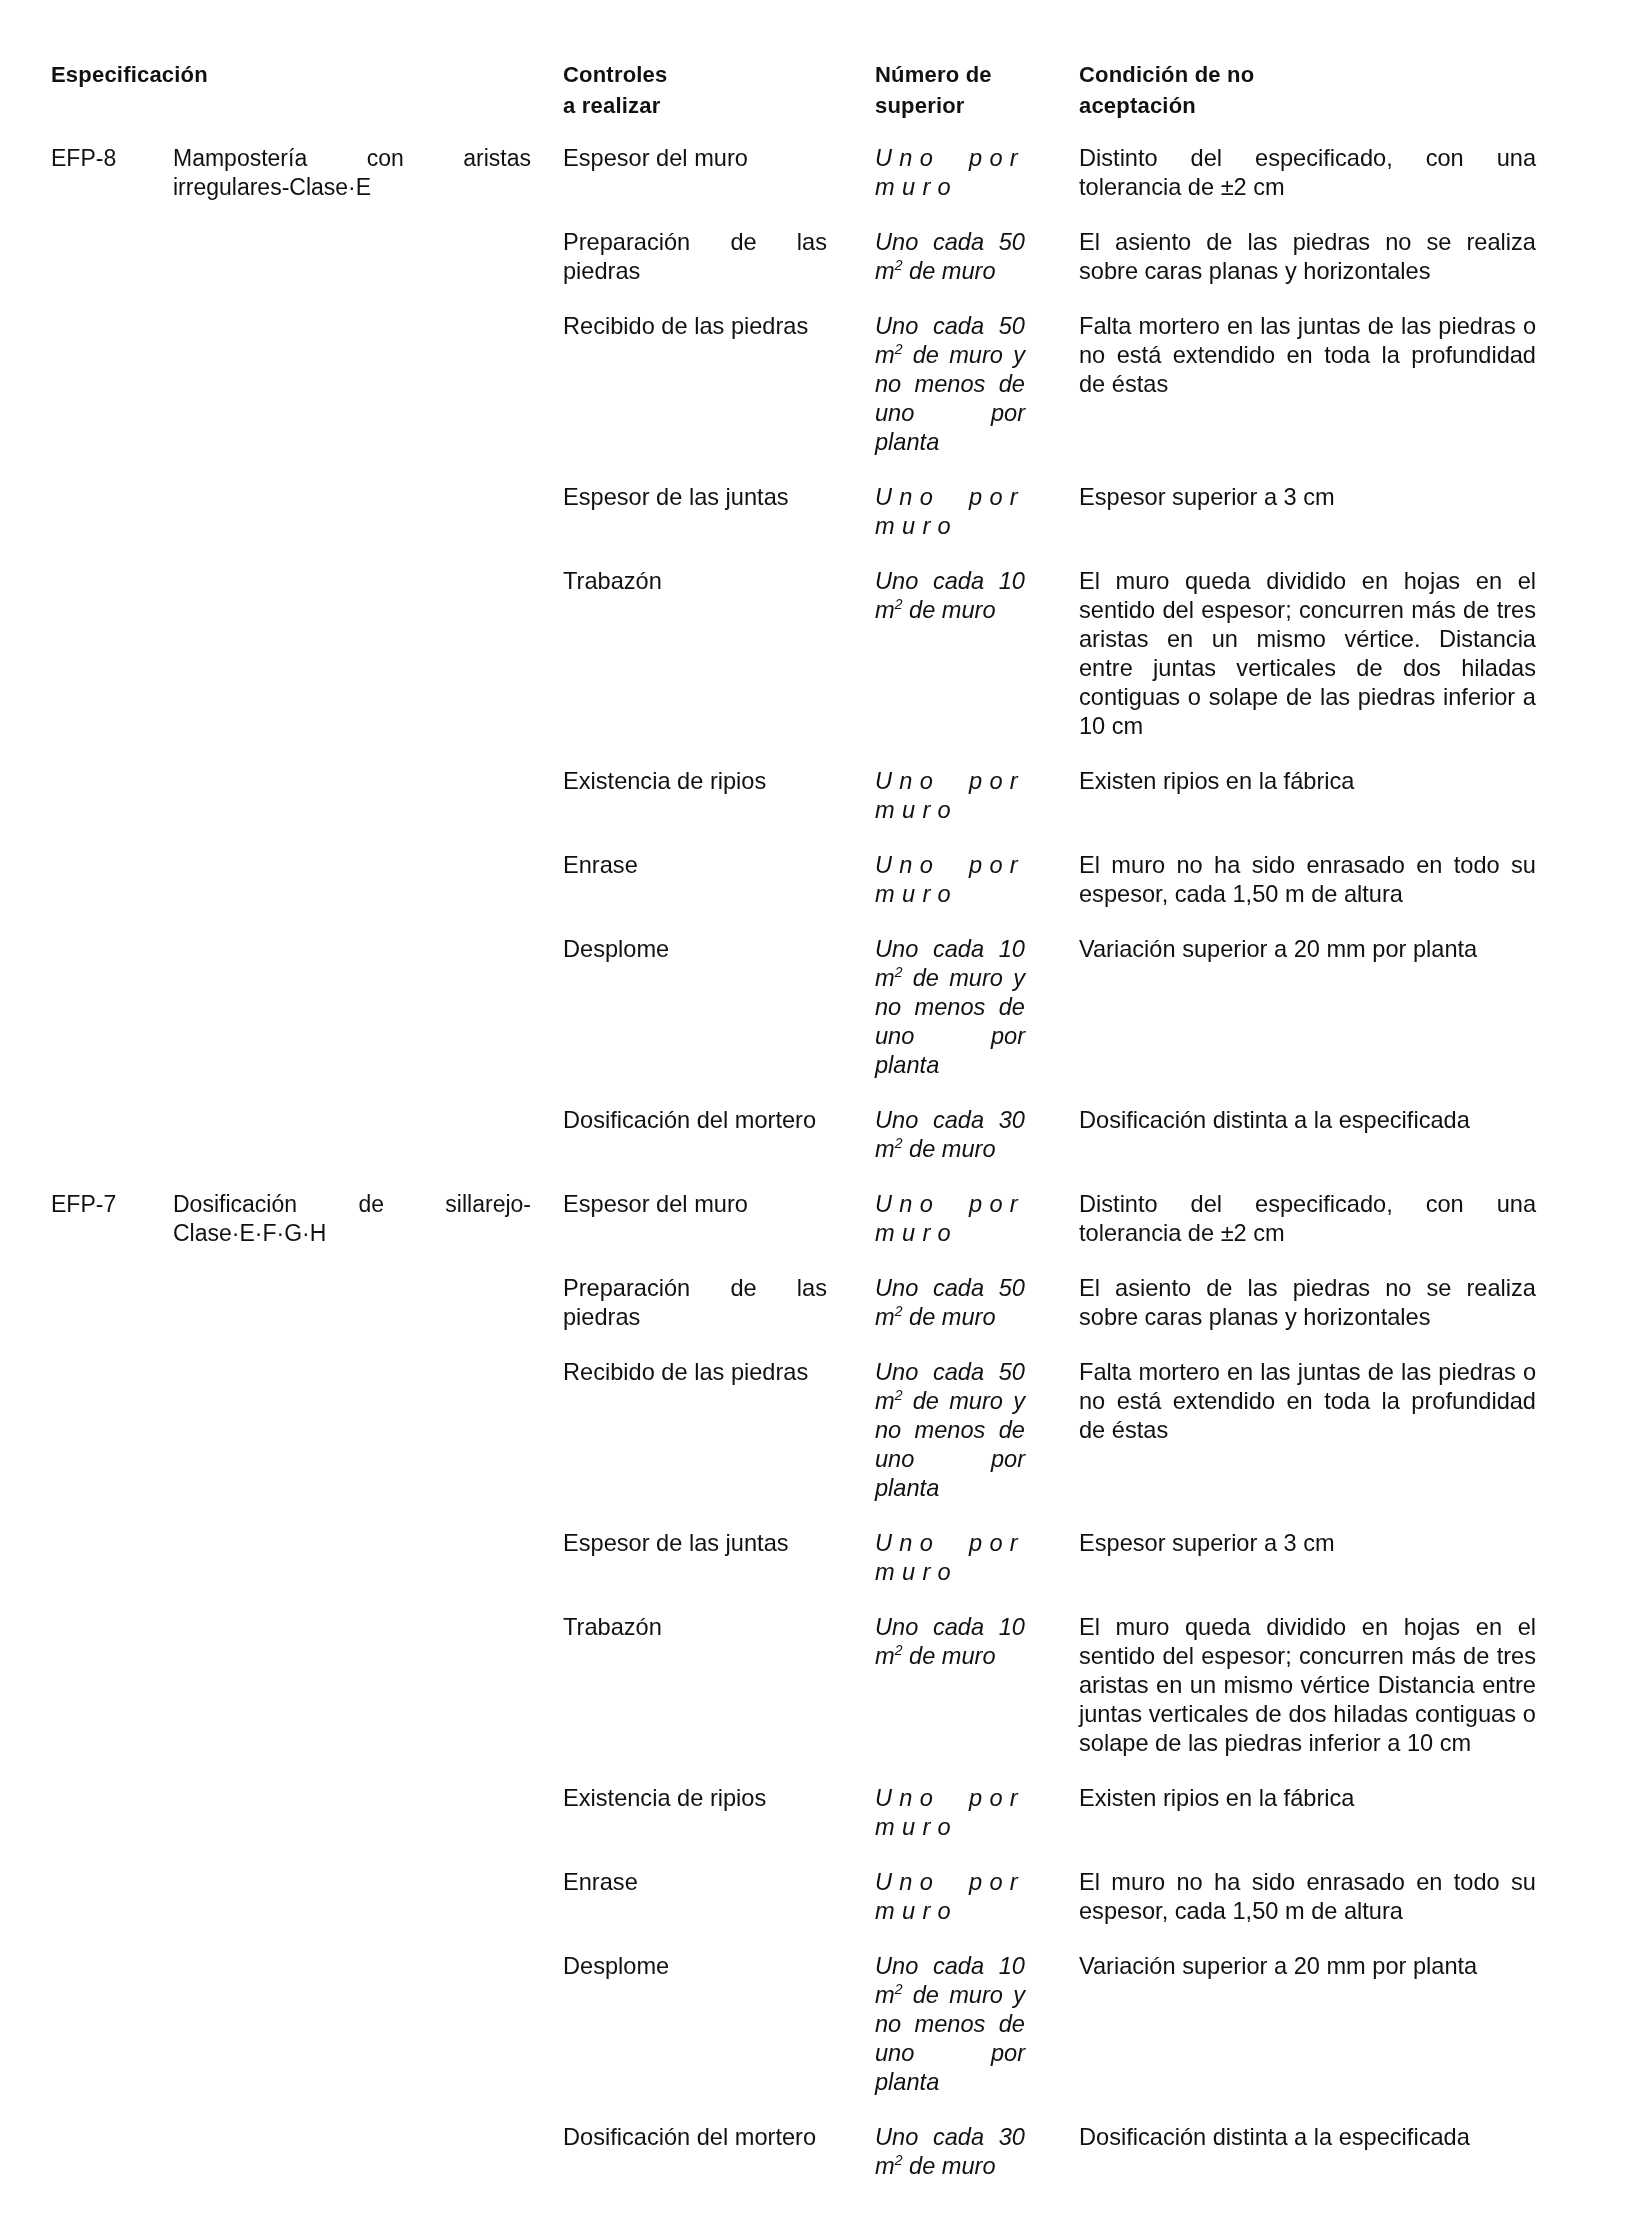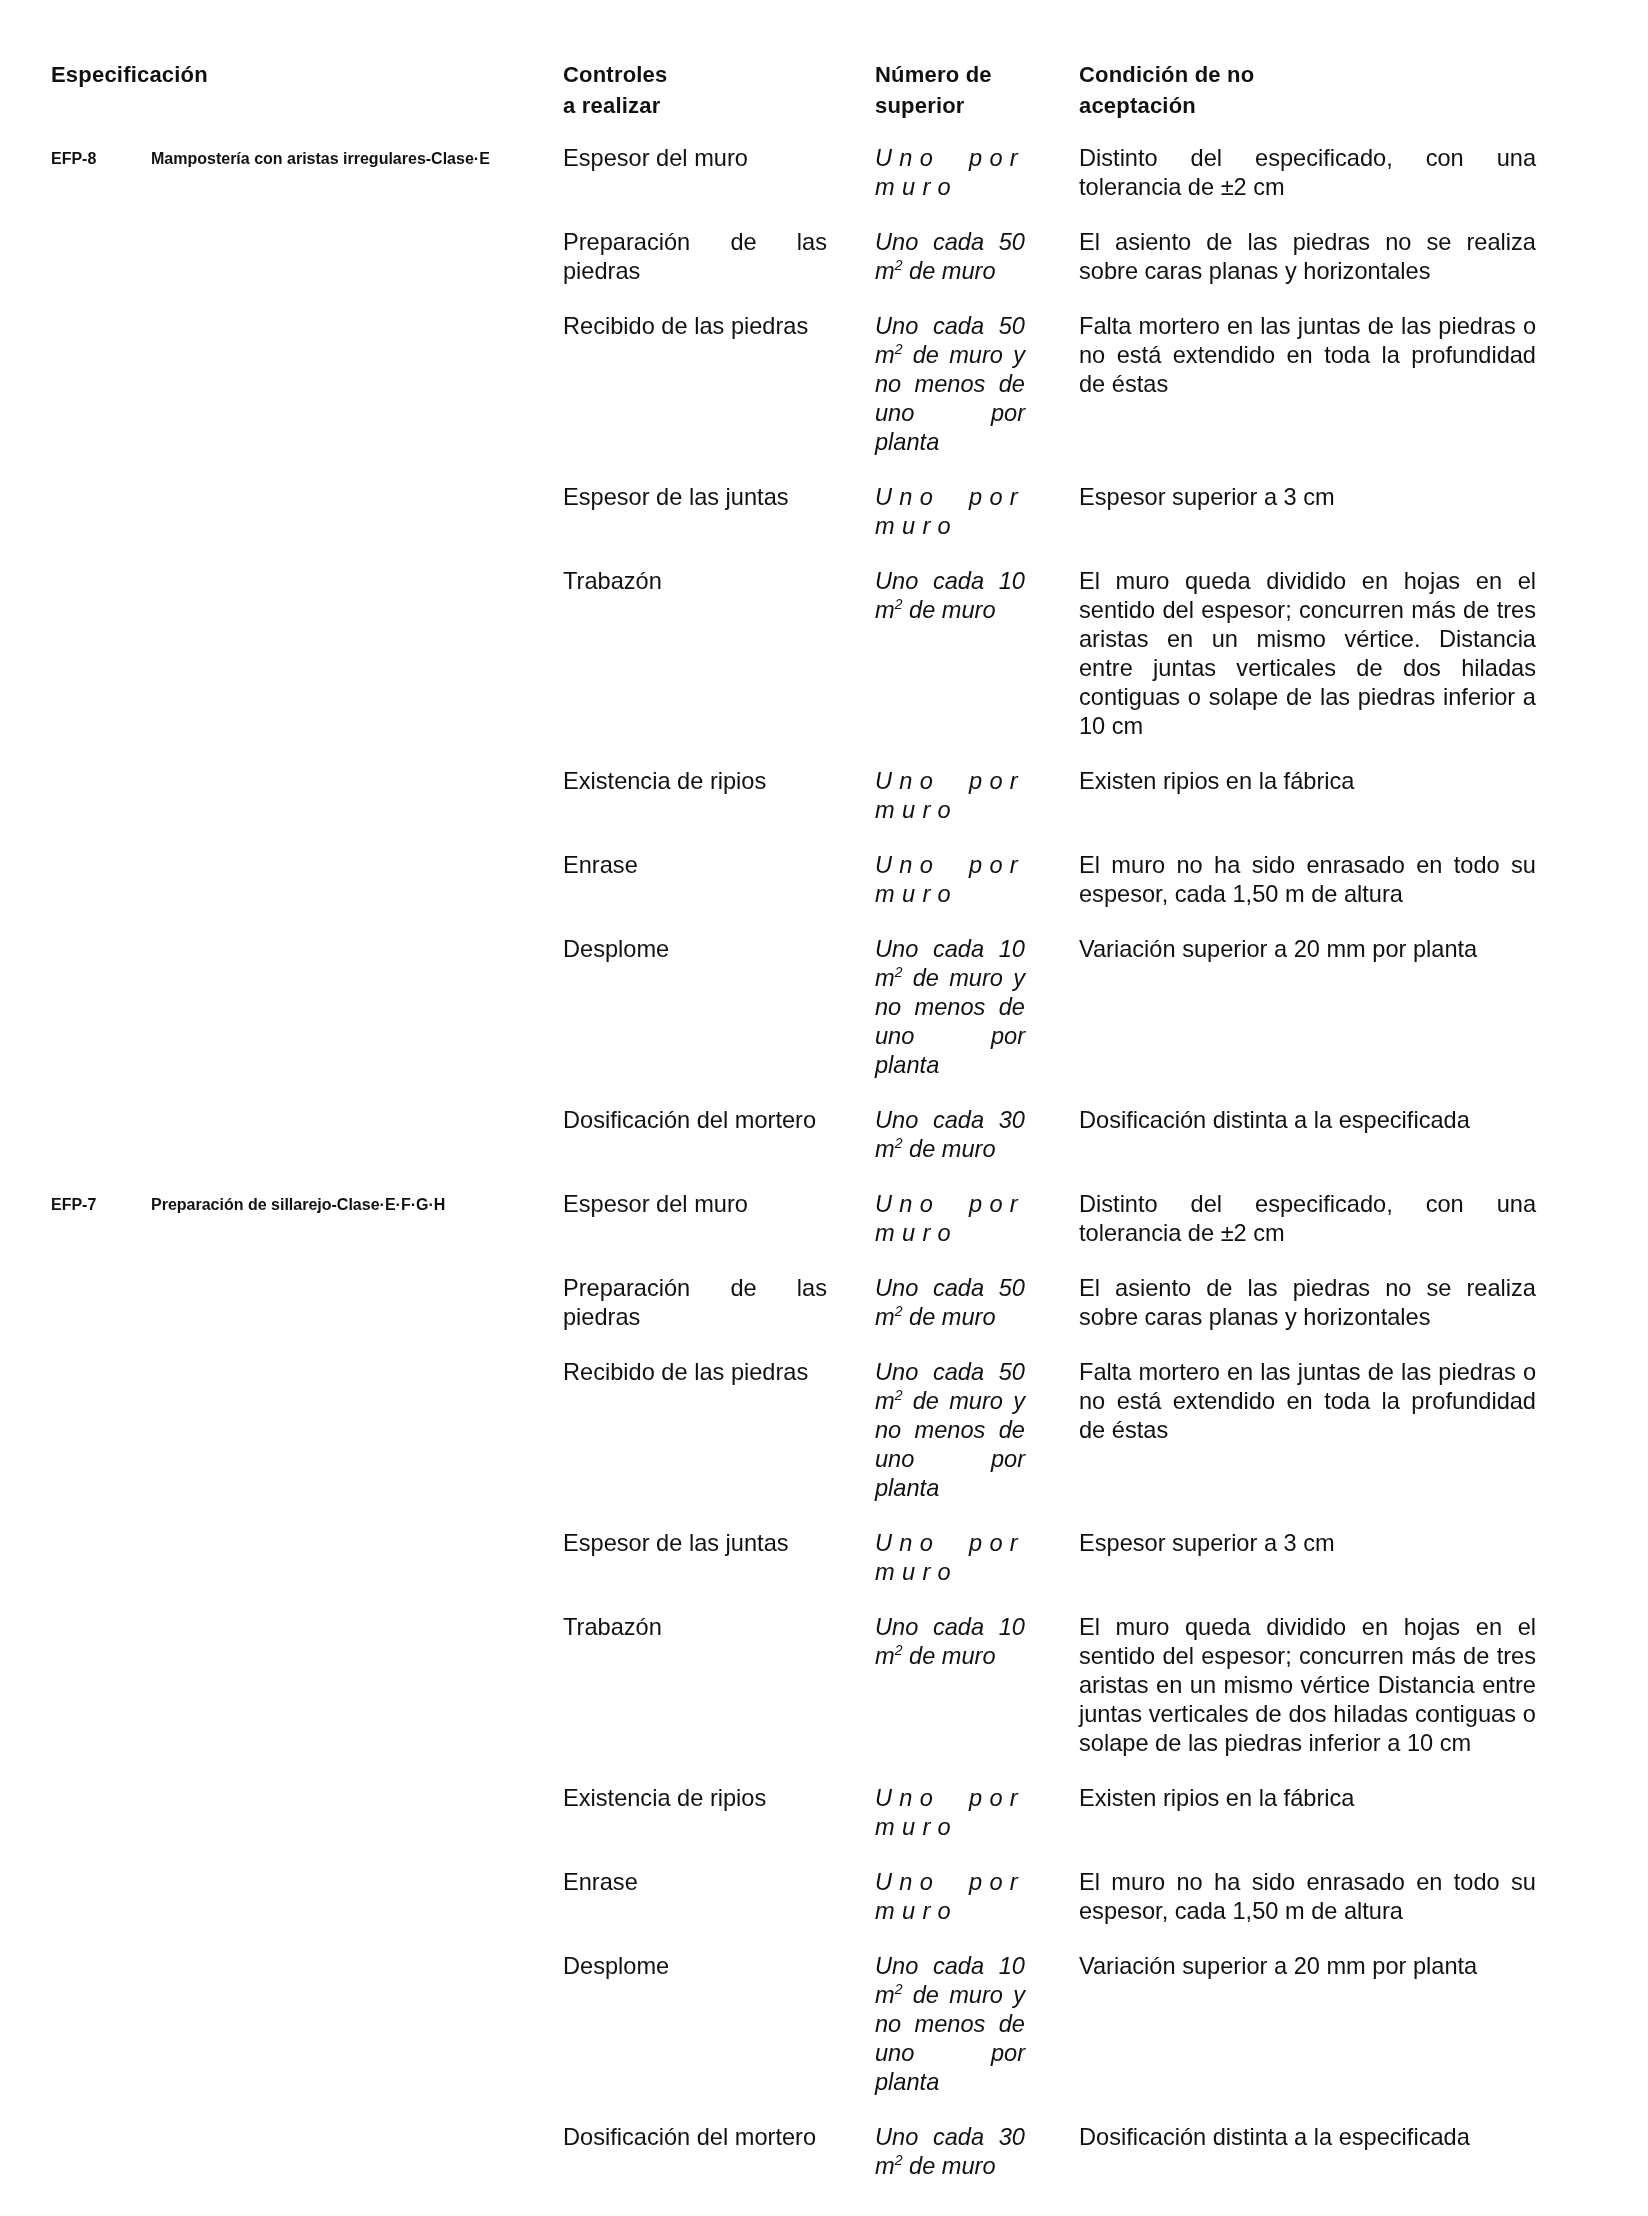--- a/index.html
+++ b/index.html
@@ -38,23 +38,24 @@
     font-size: 23.6px;
     line-height: 29px;
     padding-bottom: 26px;
   }
   .row .col-ctrl .inner { width: 264px; text-align: justify; }
   .row .col-num .inner  { width: 150px; text-align: justify; font-style: italic; }
   .row .col-cond .inner { width: 457px; text-align: justify; }
 
   .spec {
     display: flex;
-    font-weight: bold;
-    font-size: 16px;
+    font-weight: normal;
+    font-size: 23px;
     line-height: 29px;
+    gap: 22px;
   }
   .spec-code { width: 100px; flex: none; }
   .spec-title { width: 358px; flex: none; text-align: justify; }
 
   .nl { white-space: pre-line; }
   .spaced { letter-spacing: 7.3px; }
   sup { font-size: 14px; line-height: 0; vertical-align: 9px; }
 </style>
 </head>
 <body>
@@ -228,21 +229,21 @@
           <div class="inner">Uno cada 30 m<sup>2</sup> de muro</div>
         </div>
     <div class="col-cond">
           <div class="inner">Dosificación distinta a la especificada</div>
         </div>
   </div>
       <div class="row">
     <div class="col-spec">
       <div class="spec">
         <span class="spec-code">EFP-7</span>
-        <span class="spec-title">Preparación de sillarejo-Clase·E·F·G·H</span>
+        <span class="spec-title">Dosificación de sillarejo-Clase·E·F·G·H</span>
       </div>
     </div>
     <div class="col-ctrl">
           <div class="inner">Espesor del muro</div>
         </div>
     <div class="col-num">
           <div class="inner spaced">Uno por muro</div>
         </div>
     <div class="col-cond">
           <div class="inner">Distinto del especificado, con una tolerancia de ±2 cm</div>

